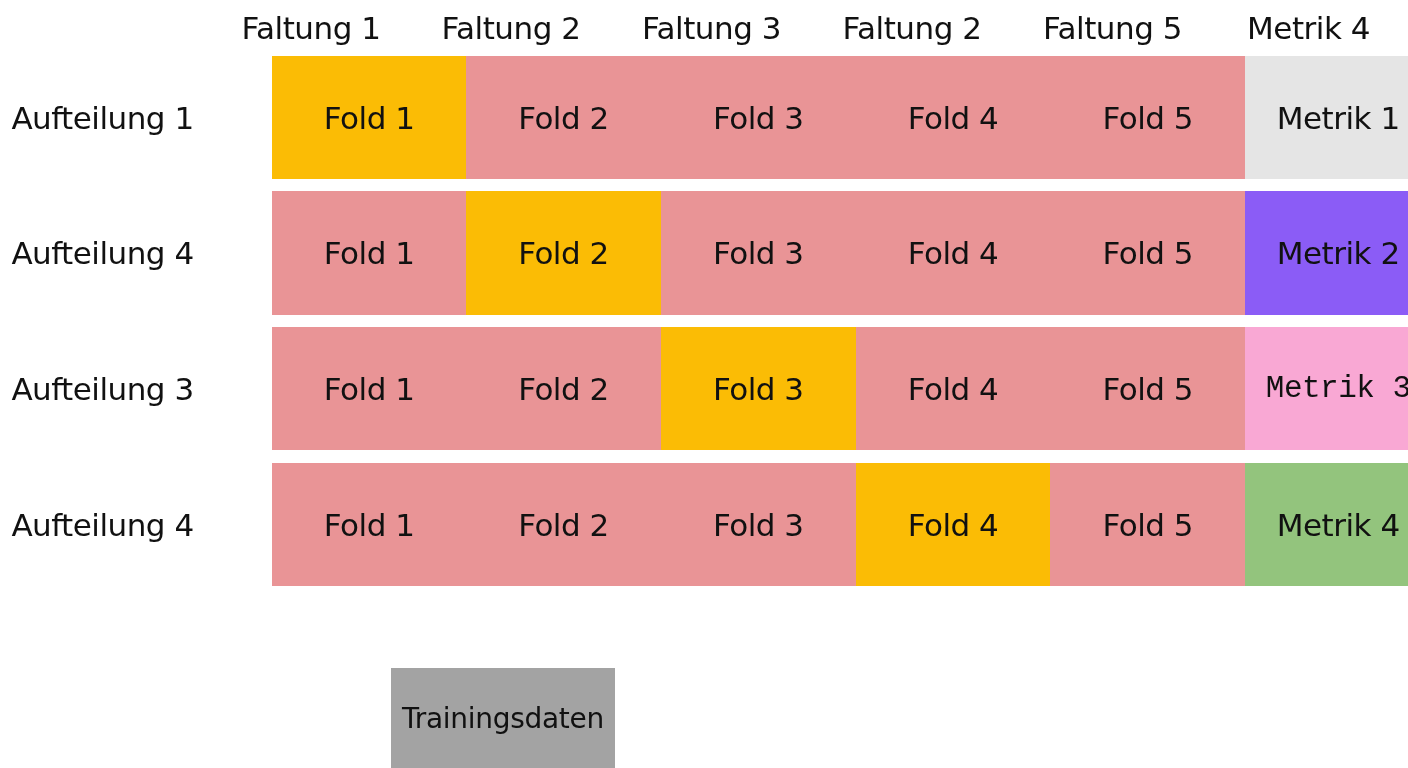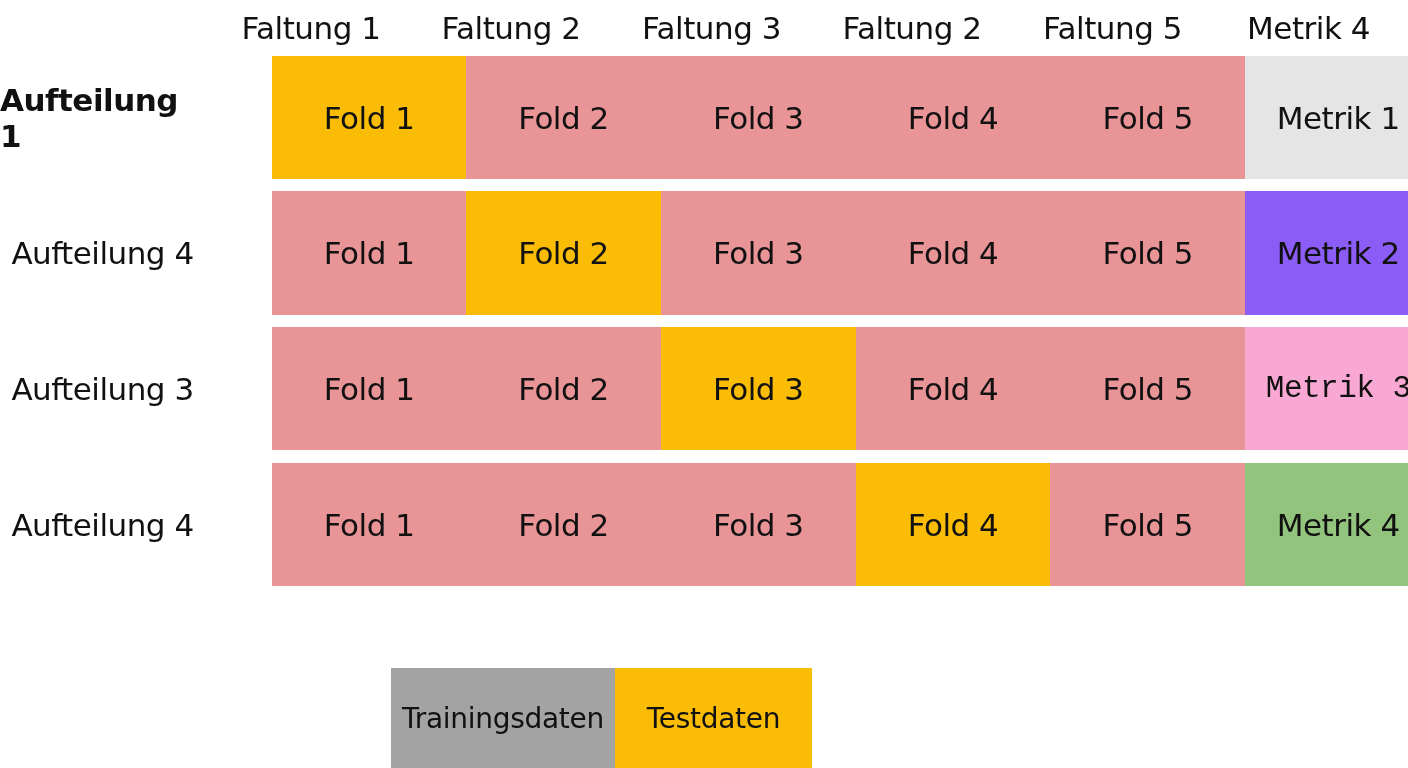--- a/index.html
+++ b/index.html
@@ -18,21 +18,21 @@
 </head>
 <body>
 
 <div class="hdr" style="left:211px;width:200px;text-align:right;">Faltung 1</div>
 <div class="hdr" style="left:411px;width:200px;">Faltung 2</div>
 <div class="hdr" style="left:611px;width:201px;">Faltung 3</div>
 <div class="hdr" style="left:812px;width:200px;">Faltung 2</div>
 <div class="hdr" style="left:1012px;width:201px;">Faltung 5</div>
 <div class="hdr" style="left:1213px;width:191px;">Metrik 4</div>
 
-<div class="rowlabel" style="top:56px;height:123px;font-weight:bold;">Aufteilung 1</div>
+<div class="rowlabel" style="top:56px;height:123px;">Aufteilung 1</div>
 <div class="rowlabel" style="top:191px;height:124px;">Aufteilung 4</div>
 <div class="rowlabel" style="top:327px;height:123px;">Aufteilung 3</div>
 <div class="rowlabel" style="top:463px;height:123px;">Aufteilung 4</div>
 
 <div class="row" style="top:56px;height:123px;">
   <div class="cell" style="width: 200px; background: rgb(251, 188, 5);">Fold 1</div>
   <div class="cell" style="width: 200px; background: rgb(233, 148, 150);">Fold 2</div>
   <div class="cell" style="width: 201px; background: rgb(233, 148, 150);">Fold 3</div>
   <div class="cell" style="width: 200px; background: rgb(233, 148, 150);">Fold 4</div>
   <div class="cell" style="width: 201px; background: rgb(233, 148, 150);">Fold 5</div>
@@ -58,14 +58,13 @@
   <div class="cell" style="width: 200px; background: rgb(233, 148, 150);">Fold 1</div>
   <div class="cell" style="width: 200px; background: rgb(233, 148, 150);">Fold 2</div>
   <div class="cell" style="width: 201px; background: rgb(233, 148, 150);">Fold 3</div>
   <div class="cell" style="width: 200px; background: rgb(251, 188, 5);">Fold 4</div>
   <div class="cell" style="width: 201px; background: rgb(233, 148, 150);">Fold 5</div>
   <div class="cell metric" style="width: 191px; background: rgb(147, 196, 125);">Metrik 4</div>
 </div>
 
 <div class="legend">
   <div class="cell legend-train" style="width: 224px; background: #a3a3a3;">Trainingsdaten</div>
-  <div class="cell legend-test" style="width: 197px; background: rgb(251, 188, 5);">Testdaten</div>
 </div>
 
 </body></html>

